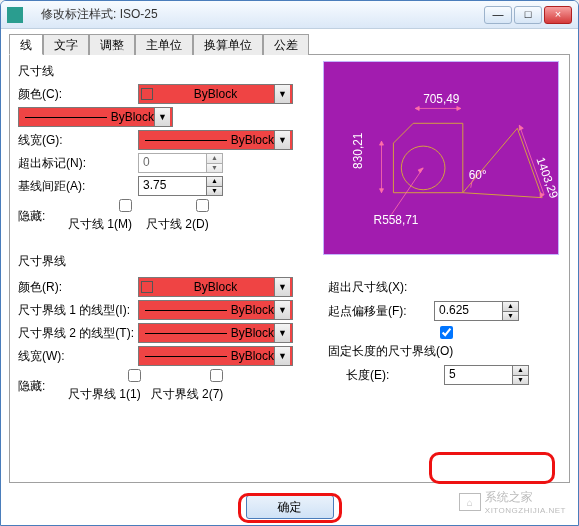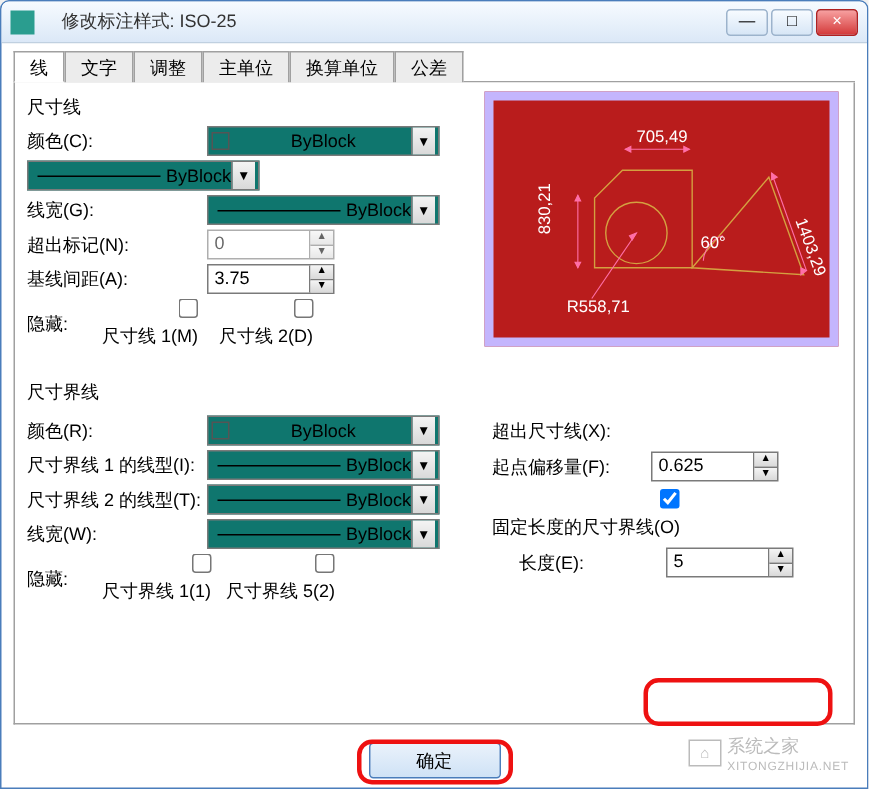--- a/index.html
+++ b/index.html
@@ -14,33 +14,33 @@
 .client { padding: 4px 8px 8px 8px; }
 .tabs { display: flex; border-bottom: 1px solid #a0a0a0; height: 22px; }
 .tab { padding: 2px 10px; border: 1px solid #a0a0a0; border-bottom: none; background: #ececec; margin-right: 0; cursor: pointer; position: relative; top: 1px; }
 .tab.active { background: #fff; border-bottom: 1px solid #fff; }
 .panel { border: 1px solid #a0a0a0; border-top: none; padding: 6px 8px 10px 8px; background: #fff; height: 428px; position: relative; }
 .group-title { margin: 2px 0 4px 0; }
 .row { display: flex; align-items: center; margin: 3px 0; }
 .lbl { width: 120px; }
 .lbl2 { width: 120px; }
 .lblR { width: 110px; }
-.combo { display: flex; align-items: center; width: 155px; height: 20px; border: 1px solid #7a7a7a; background: #0f766e; padding: 0 2px; }
+.combo { display: flex; align-items: center; width: 155px; height: 20px; border: 1px solid #7a7a7a; background: #ef4444; padding: 0 2px; }
 .combo .sw { width: 12px; height: 12px; border: 1px solid #555; margin-right: 4px; }
 .combo .line { flex: 1; height: 0; border-top: 1px solid #000; margin: 0 4px; }
 .combo .txt { flex: 1; text-align: center; }
 .combo .arrow { width: 16px; height: 18px; border-left: 1px solid #7a7a7a; background: linear-gradient(#f4f4f4,#d9d9d9); text-align: center; line-height: 18px; font-size: 9px; cursor: pointer; }
 .spin { display: flex; width: 85px; height: 20px; border: 1px solid #7a7a7a; background: #fff; }
 .spin .val { flex: 1; padding: 1px 4px; }
 .spin .btns { width: 16px; display: flex; flex-direction: column; border-left: 1px solid #7a7a7a; }
 .spin .btns div { flex: 1; background: linear-gradient(#f4f4f4,#d9d9d9); font-size: 7px; text-align: center; line-height: 8px; cursor: pointer; }
 .spin .btns div:first-child { border-bottom: 1px solid #7a7a7a; }
 .chk { display: flex; align-items: flex-end; gap: 4px; flex-direction: column; }
 .chk input { margin: 0; }
-.preview { position: absolute; right: 10px; top: 6px; width: 236px; height: 170px; background: #b91c1c; border: 6px solid #c4b5fd; }
+.preview { position: absolute; right: 10px; top: 6px; width: 236px; height: 194px; background: #a21caf; border: 1px solid #c4b5fd; }
 .preview svg { width: 100%; height: 100%; }
 .leftcol { width: 300px; }
 .ext-section { margin-top: 20px; }
 .ext-row { display: flex; align-items: center; margin: 5px 0; gap: 6px; }
 .ext-row .lblR { width: 100px; }
 .ext-row .spin { width: 85px; }
 .red-ring { position: absolute; border: 3px solid #e11; border-radius: 10px; pointer-events: none; }
 .ok-btn { position: absolute; left: 50%; transform: translateX(-50%); bottom: 6px; width: 88px; height: 24px; border: 1px solid #4a7dbb; background: linear-gradient(#eaf2fb,#cfe2f6); border-radius: 3px; cursor: pointer; }
 .watermark { position: absolute; right: 12px; bottom: 10px; color: #bbb; font-size: 11px; display: flex; align-items: center; gap: 4px; }
 .watermark .logo { width: 22px; height: 18px; border: 1px solid #bbb; display:flex; align-items:center; justify-content:center; font-size:10px; color:#bbb; }
@@ -203,21 +203,21 @@
             </div>
             <div class="row">
               <div style="width:50px">隐藏:</div>
               <label class="chk">
                   <input type="checkbox" style="">
                   <span>尺寸界线 1(1)</span>
                 </label>
               <div style="width:10px"></div>
               <label class="chk">
                   <input type="checkbox" style="">
-                  <span>尺寸界线 5(2)</span>
+                  <span>尺寸界线 2(7)</span>
                 </label>
             </div>
           </div>
 
           <div style="flex:1">
             <div class="ext-row">
               <div class="lblR">超出尺寸线(X):</div>
             </div>
             <div class="ext-row">
               <div class="lblR">起点偏移量(F):</div>

